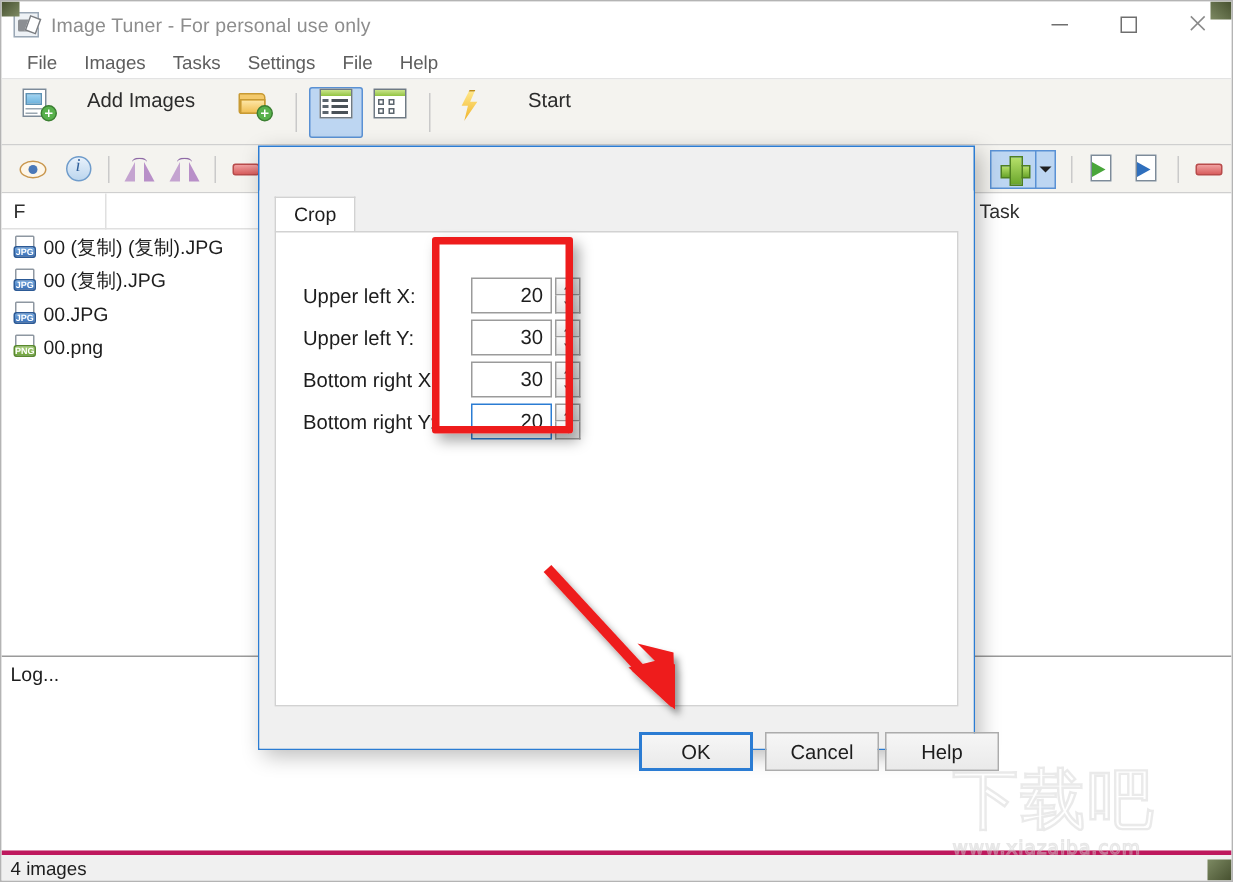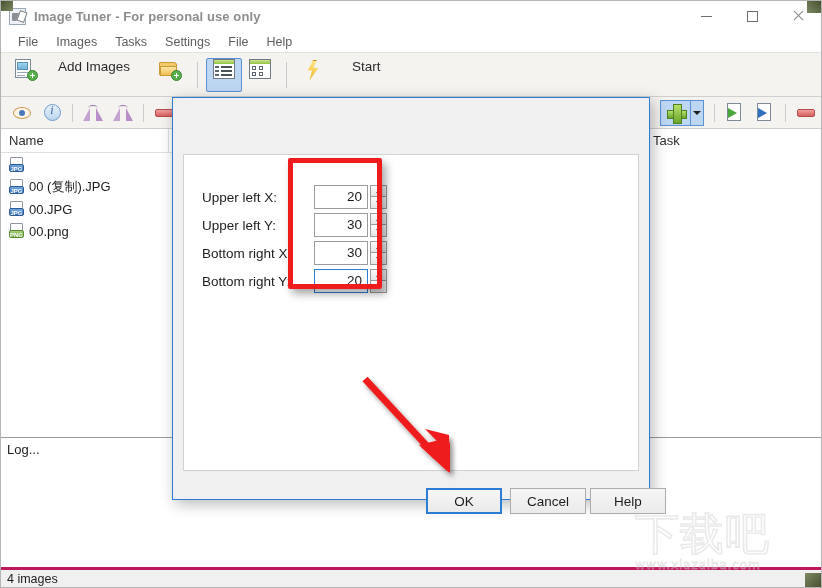--- a/index.html
+++ b/index.html
@@ -15,21 +15,21 @@
     width: 822px; height: 588px;
     background: #ffffff;
     border: 1px solid #b4b4b4;
     overflow: hidden;
   }
 
   
   #titlebar {
     position: absolute; left: 0; top: 0; width: 820px; height: 30px;
     background: #ffffff;
-    display: flex; align-items: center; font-weight: bold;
+    display: flex; align-items: center;
   }
   #app-icon {
     width: 17px; height: 17px; margin-left: 8px; margin-right: 8px;
     flex: 0 0 auto; position: relative;
     border: 1px solid #9aa7b5; background: #eef2f6;
   }
   #app-icon::before {
     content: ""; position: absolute; left: 2px; top: 4px;
     width: 11px; height: 8px; background: #8c8f93;
     border-radius: 1px 4px 1px 1px;
@@ -560,31 +560,31 @@
         </span>
     </div>
     <div class="stb-sep"></div>
     <div class="stb-btn">
       <span class="ic-minus"></span>
     </div>
   </div>
 
   <div id="list-panel">
     <div id="list-header">
-      <div class="col-h" style="width:168px;">Name</div>
       <div class="col-h" style="width:70px;">F</div>
       <div class="col-h" style="width:120px;border-right:none;"></div>
     </div>
 
     <div style="position:absolute;left:0;top:25px;width:645px;">
       <div class="list-row">
         <span class="fileicon">
             <span class="body"></span>
             <span class="tag tag-jpg">JPG</span>
           </span>
+        <span>00 (复制) (复制).JPG</span>
         <span class="cellnum" style="left:168px;width:20px;">1</span>
       </div>
       <div class="list-row">
         <span class="fileicon">
             <span class="body"></span>
             <span class="tag tag-jpg">JPG</span>
           </span>
         <span>00 (复制).JPG</span>
         <span class="cellnum" style="left:168px;width:20px;">8</span>
       </div>
@@ -615,20 +615,23 @@
     <div id="log-text">Log...</div>
   </div>
 
   <div id="statusbar">
     <div id="status-text">4 images</div>
   </div>
 
   <div id="dialog">
 
     <div id="dlg-body">
+      <div id="tabstrip">
+        <div class="tab">Crop</div>
+      </div>
 
       <div id="tabpage">
 
         <div class="field-row" style="top:30px;">
           <span class="field-label">Upper left X:</span>
           <span class="spin-wrap">
             <span class="spin-input">20</span>
             <span class="spin-btns">
               <span class="spin-up">
                   <span class="ar-up"></span>

